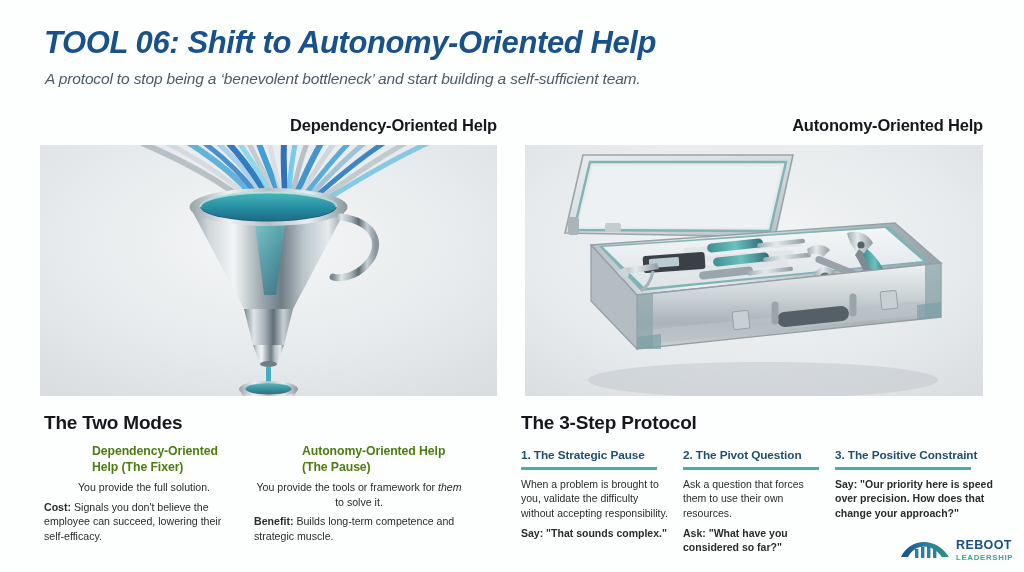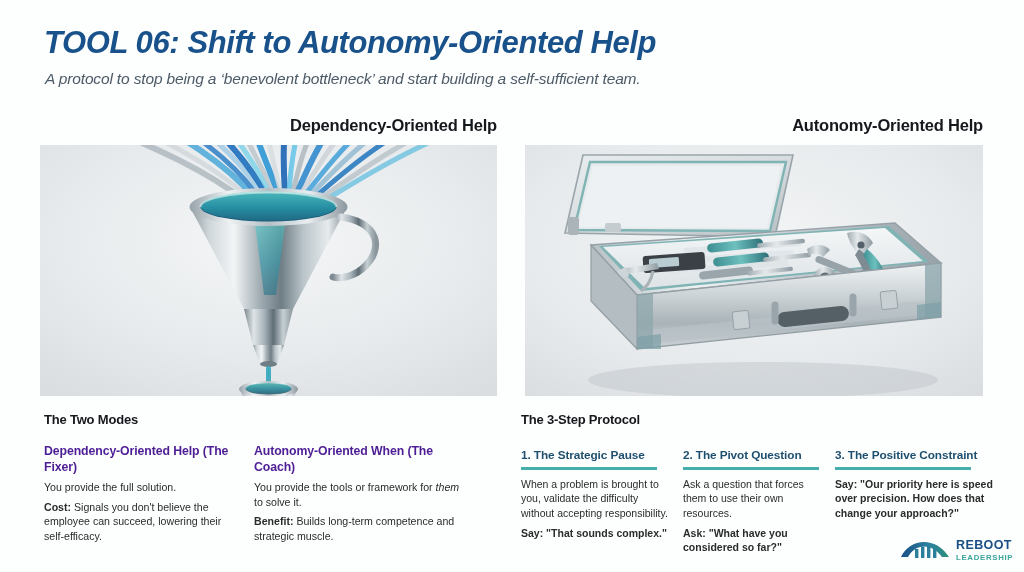--- a/index.html
+++ b/index.html
@@ -62,51 +62,52 @@
     overflow: hidden;
     background: #e9ecee;
   }
   #panel-left  { left: 40px;  width: 457px; }
   #panel-right { left: 525px; width: 458px; }
   .img-panel svg { display: block; width: 100%; height: 100%; }
 
   
   .section-heading {
     position: absolute;
-    font-size: 13px;
+    font-size: 19px;
     font-weight: 700;
     color: #15181c;
     letter-spacing: -0.2px;
   }
   #heading-modes    { left: 44px;  top: 412px; }
   #heading-protocol { left: 521px; top: 412px; }
 
   
   .mode-col {
     position: absolute;
     top: 444px;
   }
   #mode-col-0 { left: 44px;  width: 200px; }
   #mode-col-1 { left: 254px; width: 210px; }
 
   .mode-title {
     font-size: 12.3px;
     font-weight: 700;
-    color: #4c1d95;
+    color: #4d7c0f;
     line-height: 1.28;
     letter-spacing: -0.1px;
     margin-bottom: 5px;
+    margin-left: 48px;
   }
   .mode-body {
     font-size: 10.6px;
     color: #2b2b2b;
     line-height: 1.36;
   }
   .mode-body .em { font-style: italic; }
-  .mode-body .lead { margin-bottom: 5px; }
+  .mode-body .lead { margin-bottom: 5px; text-align: center; }
   .mode-body b { font-weight: 700; }
 
   
   .step-col {
     position: absolute;
     top: 448px;
   }
   #step-col-0 { left: 521px; width: 152px; }
   #step-col-1 { left: 683px; width: 146px; }
   #step-col-2 { left: 835px; width: 160px; }
@@ -385,21 +386,21 @@
 
 <div class="mode-col" id="mode-col-0">
   <div class="mode-title">Dependency-Oriented Help (The Fixer)</div>
   <div class="mode-body">
     <div class="lead">You provide the full solution.</div>
     <div><b>Cost:</b><span> Signals you don't believe the employee can succeed, lowering their self-efficacy.</span></div>
   </div>
 </div>
 
 <div class="mode-col" id="mode-col-1">
-  <div class="mode-title">Autonomy-Oriented When (The Coach)</div>
+  <div class="mode-title">Autonomy-Oriented Help (The Pause)</div>
   <div class="mode-body">
     <div class="lead"><span>You provide the tools or framework for </span><span class="em">them</span><span> to solve it.</span></div>
     <div><b>Benefit:</b><span> Builds long-term competence and strategic muscle.</span></div>
   </div>
 </div>
 
 <div class="section-heading" id="heading-protocol">The 3-Step Protocol</div>
 
 <div class="step-col" id="step-col-0">
   <div class="step-title">1. The Strategic Pause</div>

